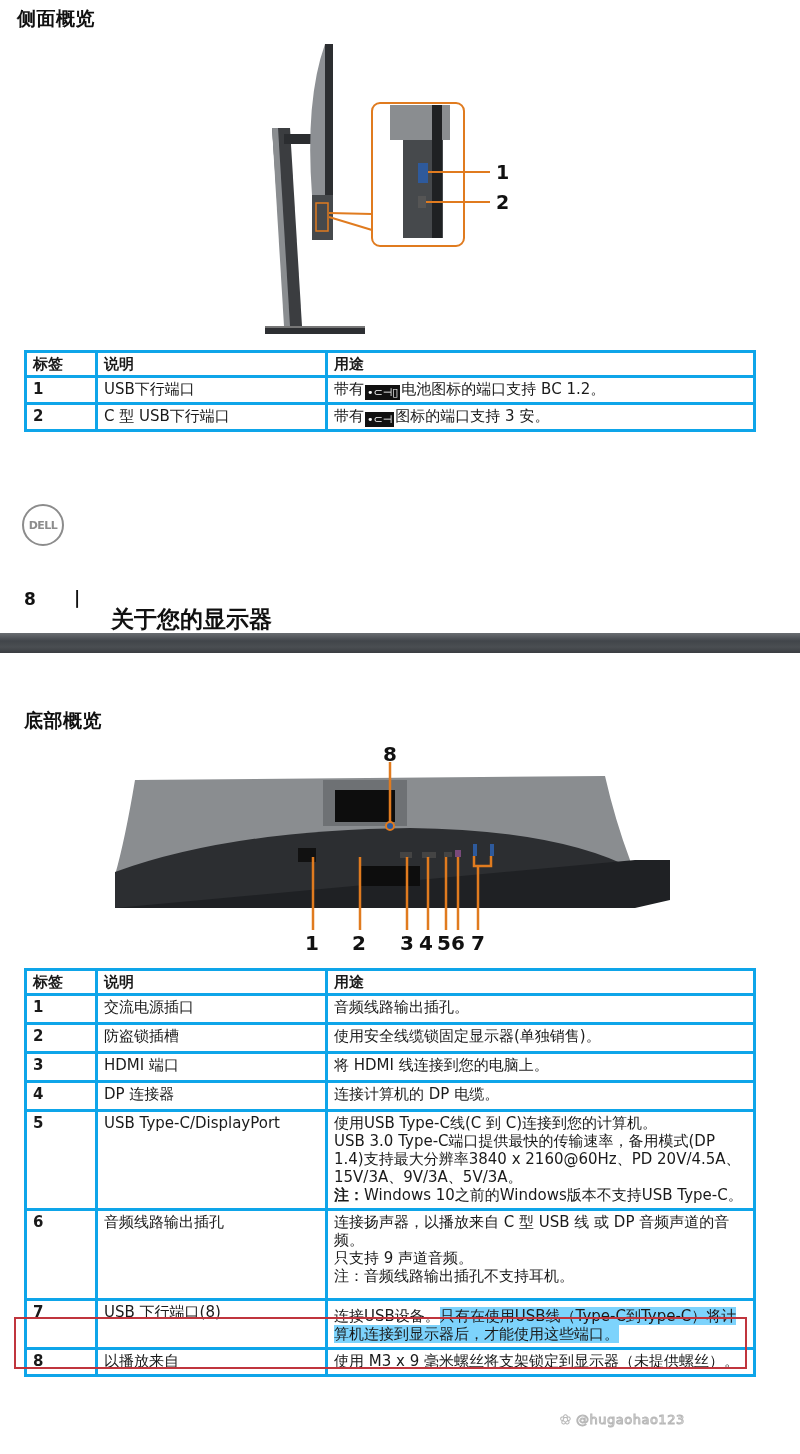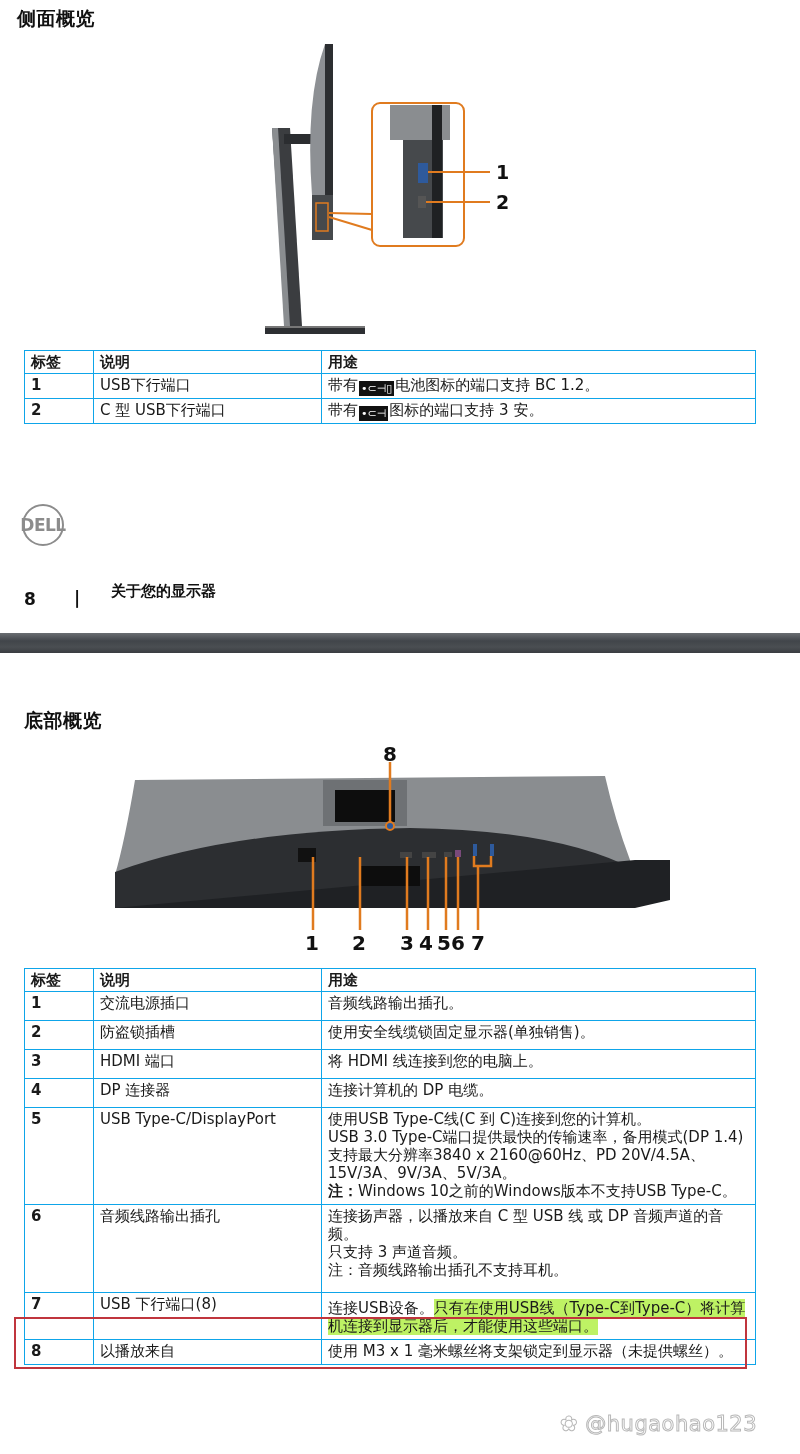--- a/index.html
+++ b/index.html
@@ -2,34 +2,34 @@
 <html><head>
 <meta charset="utf-8">
 <style>
   html, body { margin:0; padding:0; }
   body { width:800px; height:1454px; background:#ffffff; position:relative; overflow:hidden;
          font-family:"DejaVu Sans","Liberation Sans",sans-serif; color:#111; }
   .abs { position:absolute; }
   .h2 { font-weight:bold; font-size:19px; letter-spacing:0.5px; color:#111; }
   table.spec { border-collapse:collapse; position:absolute; left:24px; width:732px;
                font-size:15px; color:#1a1a1a; }
-  table.spec td, table.spec th { border:1px solid #0ea5e9; padding:2px 6px 2px 6px; vertical-align:top;
+  table.spec td, table.spec th { border:3px solid #0ea5e9; padding:2px 6px 2px 6px; vertical-align:top;
                text-align:left; line-height:18px; }
   table.spec th { font-weight:bold; font-size:15px; }
   table.spec td.lbl { font-weight:bold; }
   .c1 { width:56px; } .c2 { width:215px; }
   .usbico { display:inline-block; background:#111; color:#fff; height:15px; vertical-align:-2px;
             font-size:11px; line-height:15px; padding:0 2px; margin:0 1px; }
   .divider { left:0; top:633px; width:800px; height:20px;
              background:linear-gradient(#6a6e72,#41454a 40%,#4a4e52 70%,#3a3d41); }
-  .hl { background:#bef264; }
+  .hl { background:#7dd3fc; }
   .redbox { position:absolute; left:14px; top:1317px; width:733px; height:52px;
             border:2px solid #c0353d; box-sizing:border-box; }
   .callout { font-weight:bold; font-size:19px; color:#111; position:absolute; }
-  .wm { position:absolute; left:560px; top:1412px; font-size:21px; color:#fff;
+  .wm { position:absolute; left:560px; top:1412px; font-size:13px; color:#fff;
         -webkit-text-stroke:1px #b8b8b8; letter-spacing:0.5px; font-family:"DejaVu Sans",sans-serif; }
 </style>
 </head>
 <body>
 
 <div class="abs h2" style="left:17px;top:6px;">侧面概览</div>
 
 <svg class="abs" style="left:250px;top:40px;" width="300" height="300">
 
   <polygon points="22,88 40,88 52,286 36,286" fill="#3b3d40"></polygon>
@@ -70,24 +70,24 @@
     <td><span>带有</span><span class="usbico">•⊂⊣▯</span><span>电池图标的端口支持 BC 1.2。</span></td>
   </tr>
   <tr>
     <td class="lbl">2</td>
     <td>C 型 USB下行端口</td>
     <td><span>带有</span><span class="usbico">•⊂⊣ </span><span>图标的端口支持 3 安。</span></td>
   </tr>
 </tbody>
   </table>
 
-<div class="abs" style="left:22px;top:504px;width:42px;height:42px;border:2px solid #8c8c8c;border-radius:50%;box-sizing:border-box;display:flex;align-items:center;justify-content:center;font-size:17px;color:#8c8c8c;font-weight:bold;letter-spacing:-0.5px;">DELL</div>
+<div class="abs" style="left:22px;top:504px;width:42px;height:42px;border:2px solid #8c8c8c;border-radius:50%;box-sizing:border-box;display:flex;align-items:center;justify-content:center;font-size:11px;color:#8c8c8c;font-weight:bold;letter-spacing:-0.5px;">DELL</div>
 <div class="abs" style="left:24px;top:589px;font-weight:bold;font-size:17px;">8</div>
 <div class="abs" style="left:74px;top:588px;font-weight:bold;font-size:17px;">|</div>
-<div class="abs" style="left:111px;top:582px;font-weight:bold;font-size:15px;">关于您的显示器</div>
+<div class="abs" style="left:111px;top:604px;font-weight:bold;font-size:23px;">关于您的显示器</div>
 
 <div class="abs divider"></div>
 
 <div class="abs h2" style="left:24px;top:708px;">底部概览</div>
 
 <svg class="abs" style="left:110px;top:760px;" width="570" height="175">
   <path d="M25,20 L495,16 Q505,60 520,100 L525,120 L525,148 L5,148 L5,115 Q15,80 25,20 Z" fill="#8a8d90"></path>
   <path d="M5,112 Q120,70 300,68 Q450,70 525,110 L525,148 L5,148 Z" fill="#2c2e31"></path>
   <path d="M5,148 L525,148 L560,140 L560,100 L525,100" fill="#1f2124"></path>
   <rect x="213" y="20" width="84" height="46" fill="#6e7174"></rect>
@@ -156,34 +156,34 @@
       <div>使用USB Type-C线(C 到 C)连接到您的计算机。</div>
       <div>USB 3.0 Type-C端口提供最快的传输速率，备用模式(DP 1.4)支持最大分辨率3840 x 2160@60Hz、PD 20V/4.5A、15V/3A、9V/3A、5V/3A。</div>
       <div><b>注：</b><span>Windows 10之前的Windows版本不支持USB Type-C。</span></div>
     </td>
   </tr>
   <tr>
     <td class="lbl">6</td>
     <td>音频线路输出插孔</td>
     <td style="padding-bottom:13px;">
       <div>连接扬声器，以播放来自 C 型 USB 线 或 DP 音频声道的音频。</div>
-      <div>只支持 3 声道音频。</div>
+      <div>只支持 9 声道音频。</div>
       <div>注：音频线路输出插孔不支持耳机。</div>
     </td>
   </tr>
   <tr>
     <td class="lbl">7</td>
     <td>USB 下行端口(8)</td>
     <td style="padding-top:6px;padding-bottom:4px;">
       <span>连接USB设备。</span><span class="hl">只有在使用USB线（Type-C到Type-C）将计算机连接到显示器后，才能使用这些端口。</span>
     </td>
   </tr>
   <tr>
     <td class="lbl">8</td>
     <td>以播放来自</td>
-    <td style="padding-bottom:4px;">使用 M3 x 1 毫米螺丝将支架锁定到显示器（未提供螺丝）。</td>
+    <td style="padding-bottom:4px;">使用 M3 x 9 毫米螺丝将支架锁定到显示器（未提供螺丝）。</td>
   </tr>
 </tbody>
   </table>
 
 <div class="redbox"></div>
 
 <div class="wm"><span>✿</span> <span>@hugaohao123</span></div>
 
 </body></html>

